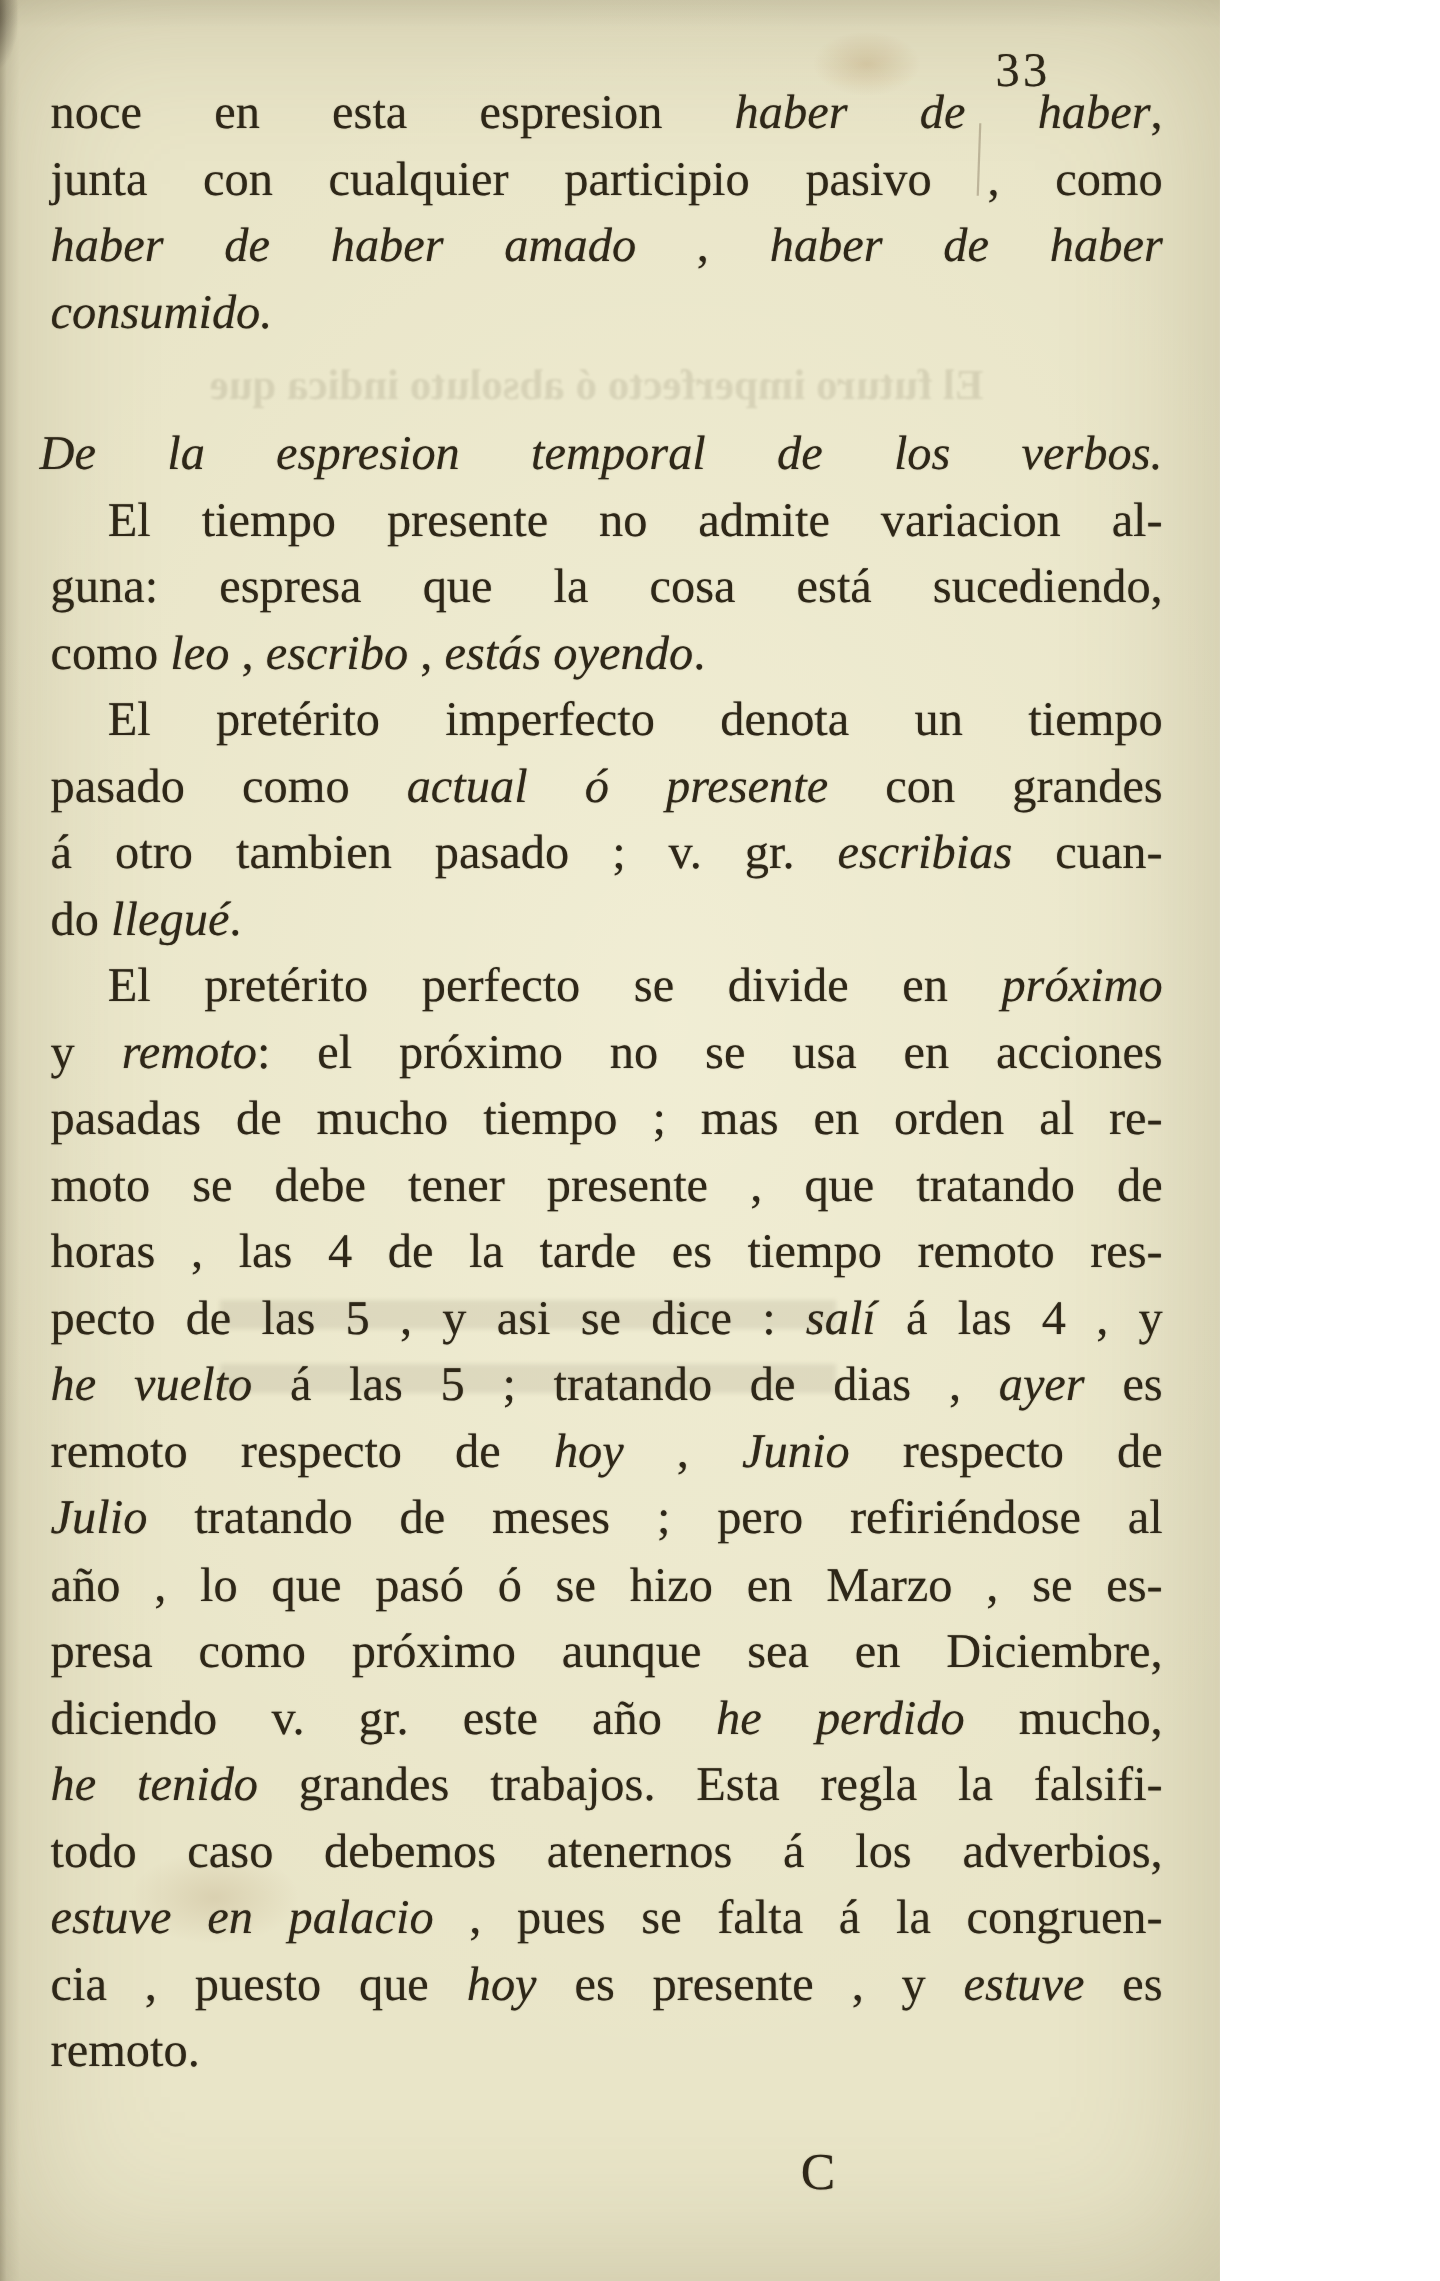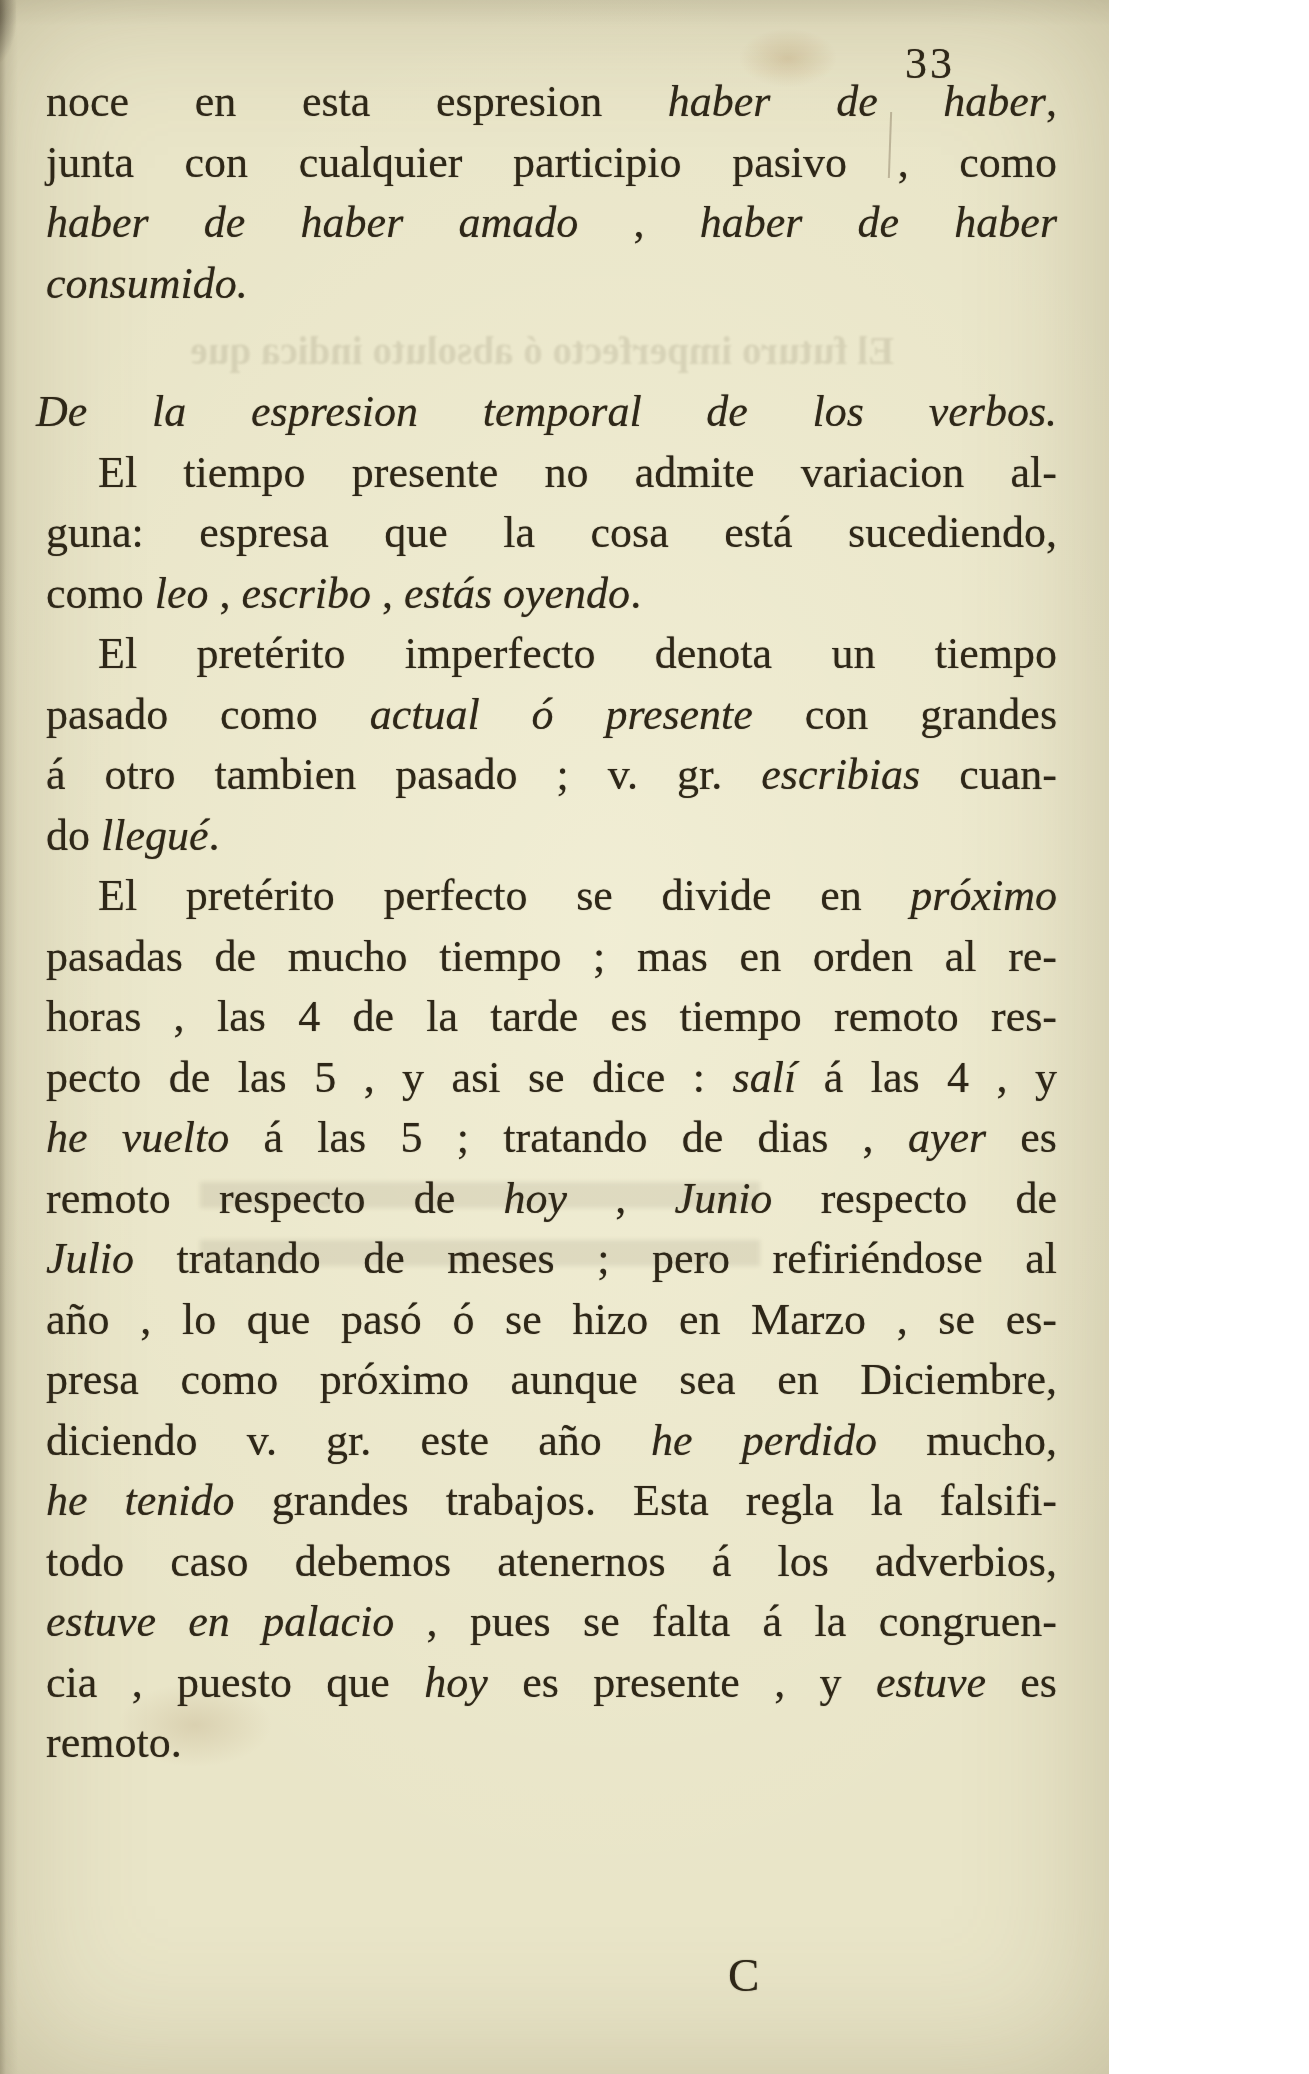--- a/index.html
+++ b/index.html
@@ -100,21 +100,23 @@
         <div class="line last"><span>como </span><i>leo</i><span> , </span><i>escribo</i><span> , </span><i>estás oyendo</i><span>.</span></div>
       </div>
       <div class="block para">
         <div class="line indent"><span>El pretérito imperfecto denota un tiempo</span></div>
         <div class="line"><span>pasado como </span><i>actual ó presente</i><span> con grandes</span></div>
         <div class="line"><span>á otro tambien pasado ; v. gr. </span><i>escribias</i><span> cuan-</span></div>
         <div class="line last"><span>do </span><i>llegué</i><span>.</span></div>
       </div>
       <div class="block para">
         <div class="line indent"><span>El pretérito perfecto se divide en </span><i>próximo</i></div>
+        <div class="line"><span>y </span><i>remoto</i><span>: el próximo no se usa en acciones</span></div>
         <div class="line"><span>pasadas de mucho tiempo ; mas en orden al re-</span></div>
+        <div class="line"><span>moto se debe tener presente , que tratando de</span></div>
         <div class="line"><span>horas , las 4 de la tarde es tiempo remoto res-</span></div>
         <div class="line"><span>pecto de las 5 , y asi se dice : </span><i>salí</i><span> á las 4 , y</span></div>
         <div class="line"><i>he vuelto</i><span> á las 5 ; tratando de dias , </span><i>ayer</i><span> es</span></div>
         <div class="line"><span>remoto respecto de </span><i>hoy</i><span> , </span><i>Junio</i><span> respecto de</span></div>
         <div class="line"><i>Julio</i><span> tratando de meses ; pero refiriéndose al</span></div>
         <div class="line"><span>año , lo que pasó ó se hizo en Marzo , se es-</span></div>
         <div class="line"><span>presa como próximo aunque sea en Diciembre,</span></div>
         <div class="line"><span>diciendo v. gr. este año </span><i>he perdido</i><span> mucho,</span></div>
         <div class="line"><i>he tenido</i><span> grandes trabajos. Esta regla la falsifi-</span></div>
         <div class="line"><span>todo caso debemos atenernos á los adverbios,</span></div>

